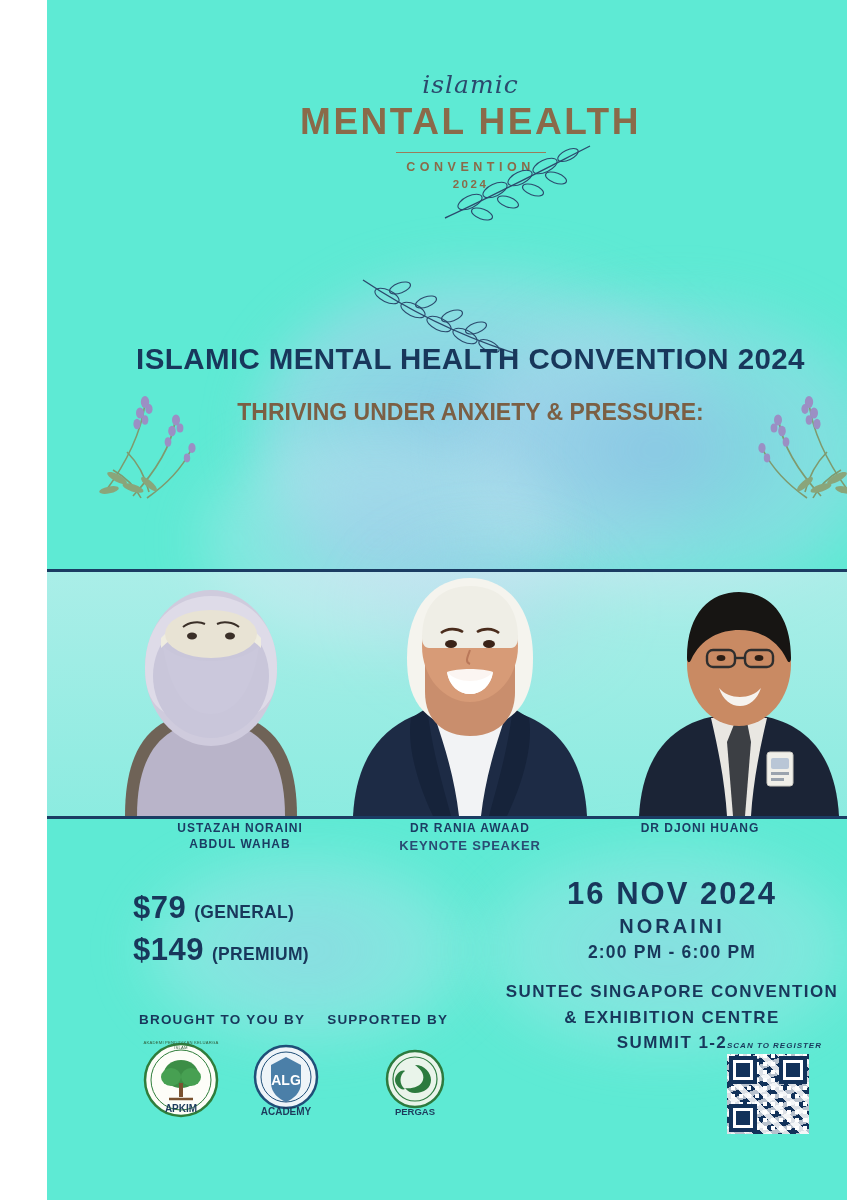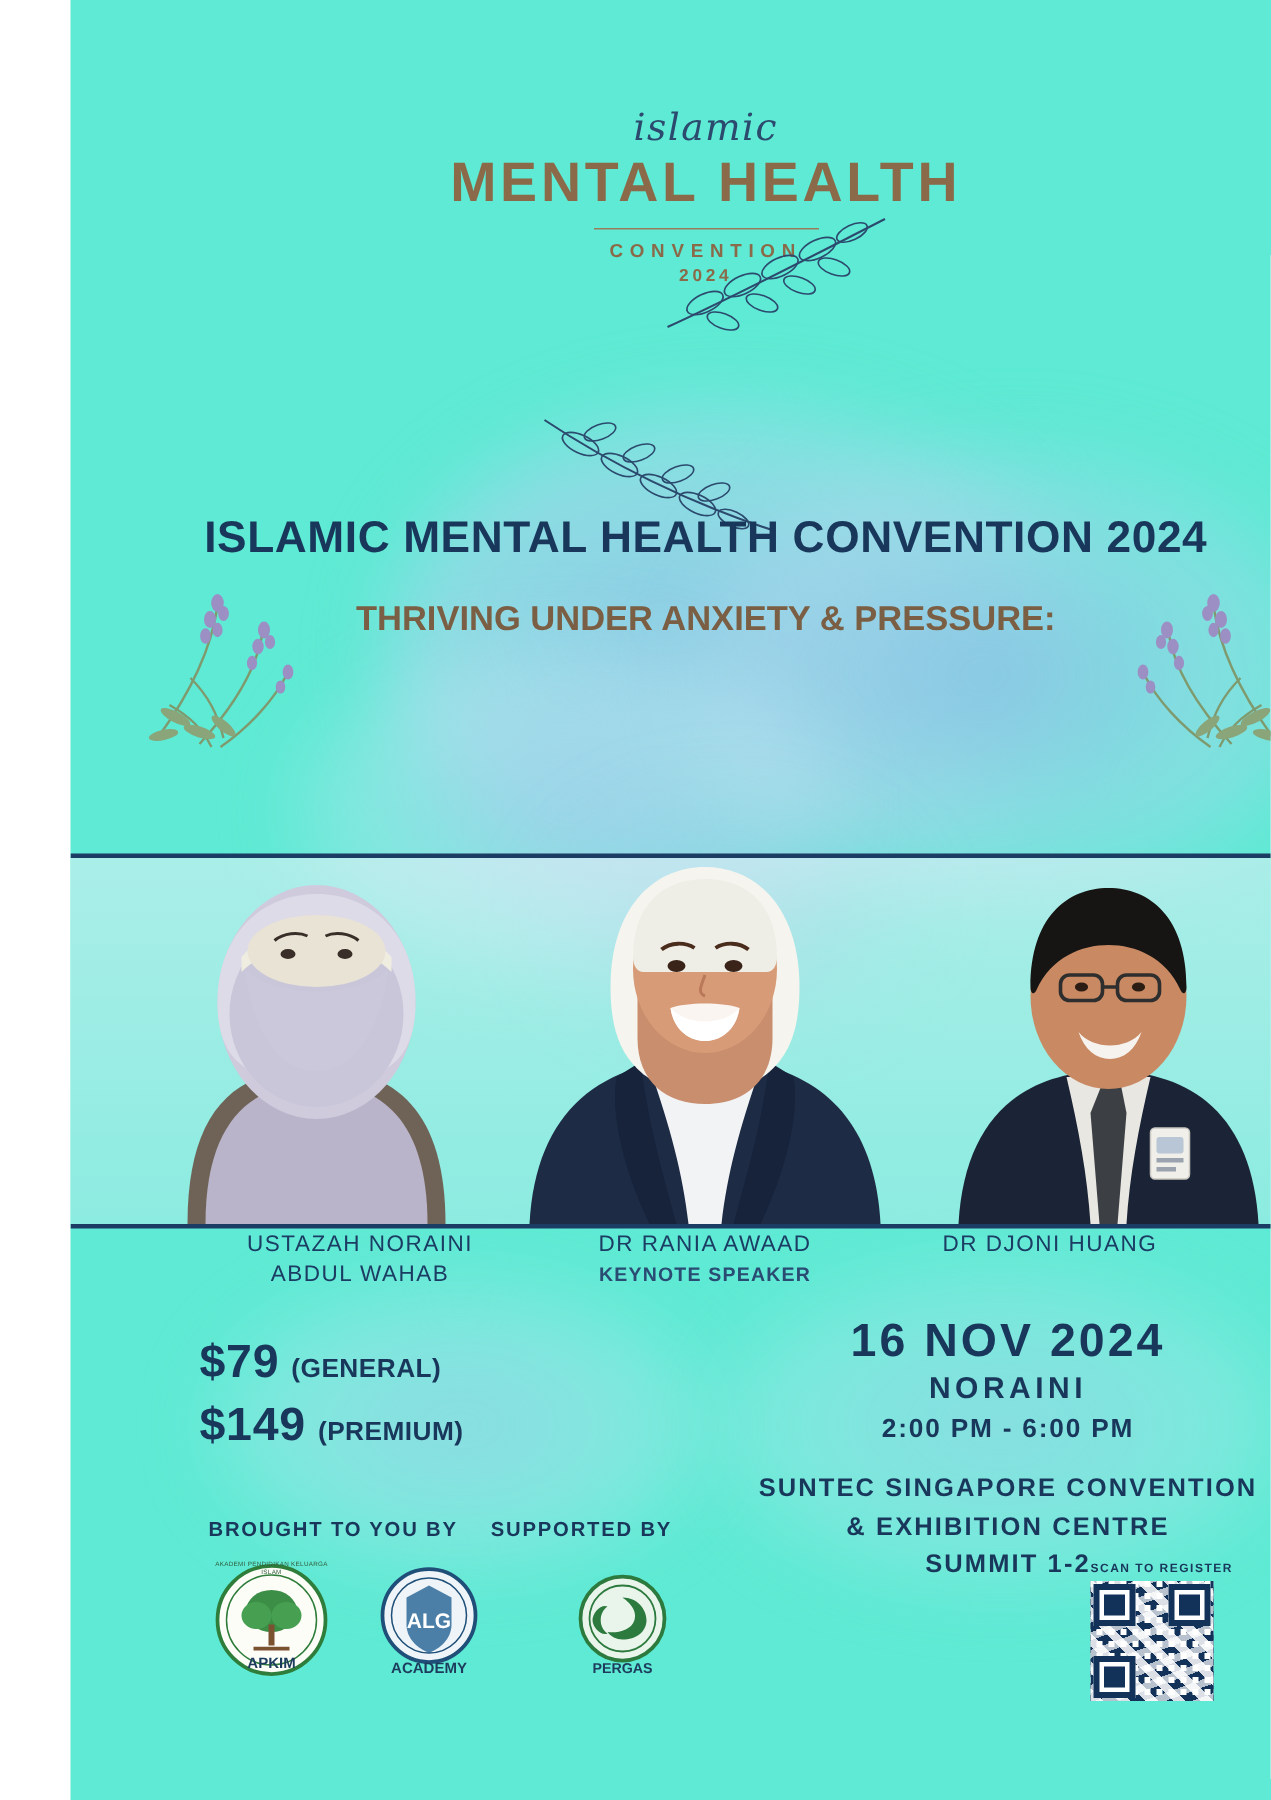--- a/index.html
+++ b/index.html
@@ -140,22 +140,22 @@
     left: 0; right: 0;
     top: 820px;
     height: 40px;
   }
   .name-block {
     position: absolute;
     text-align: center;
     color: #1b3c63;
   }
   .name-main {
-    font-size: 15px;
-    font-weight: normal;
+    font-size: 12px;
+    font-weight: bold;
     letter-spacing: 1px;
     line-height: 1.35;
   }
   .name-role {
     font-size: 13px;
     font-weight: bold;
     letter-spacing: 0.8px;
     color: #2a4c73;
     margin-top: 2px;
   }
@@ -232,20 +232,21 @@
     margin-top: 14px;
   }
   .plogo { position: relative; text-align: center; }
 
   
   .qr-wrap {
     position: absolute;
     left: 680px;
     top: 1041px;
     text-align: center;
+    font-style: italic;
   }
   .qr-label {
     font-size: 8px;
     font-weight: bold;
     letter-spacing: 1px;
     color: #18375b;
     margin-bottom: 4px;
   }
   .qr-code {
     width: 82px;

